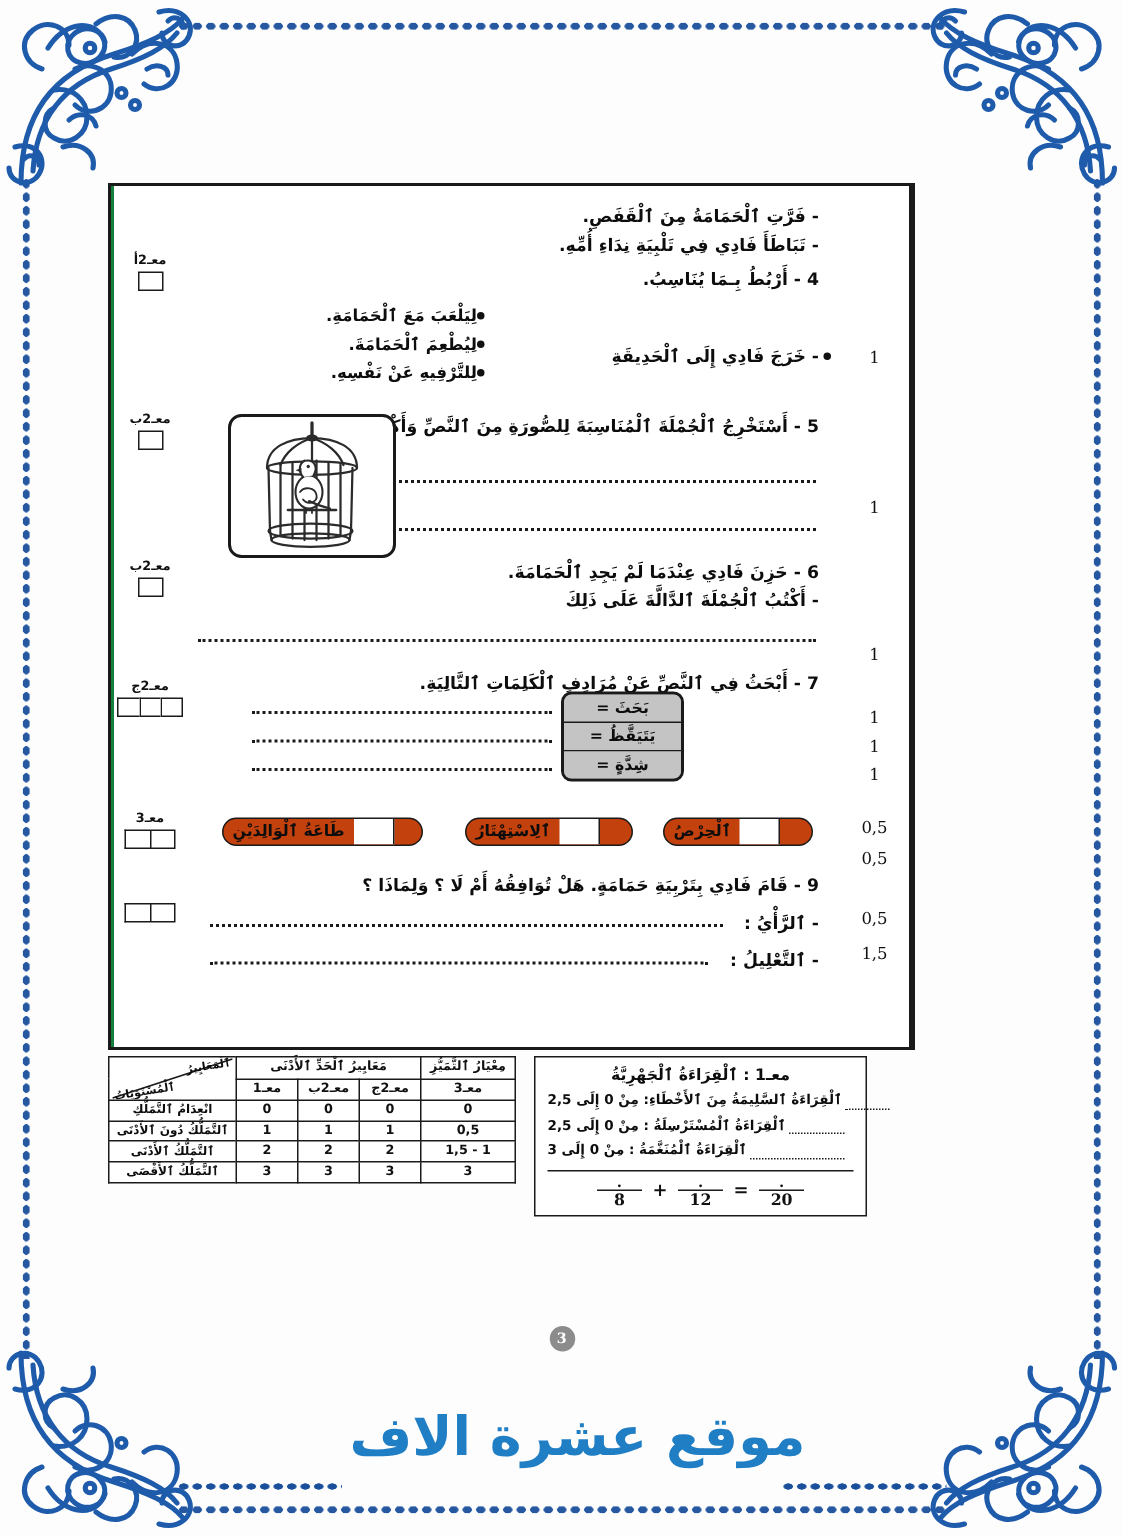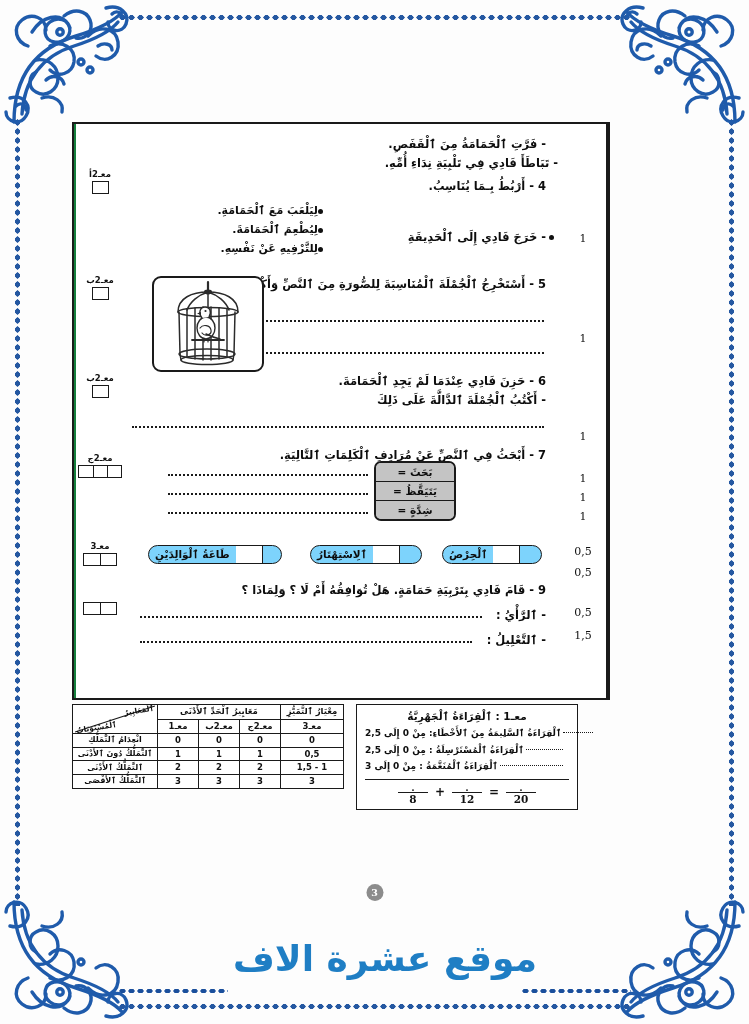--- a/index.html
+++ b/index.html
@@ -204,21 +204,21 @@
   
   .chip {
     position: absolute;
     top: 421px;
     height: 19px;
     border: 1.6px solid #1a1a1a;
     border-radius: 10px;
     display: flex;
     flex-direction: row-reverse;
     align-items: center;
-    background: #7dd3fc;
+    background: #c2410c;
     box-sizing: border-box;
     overflow: hidden;
   }
   .chip .txt {
     padding: 0 6px;
     font-size: 10.5px;
     font-weight: 700;
     line-height: 17px;
     direction: rtl;
     white-space: nowrap;
@@ -315,21 +315,21 @@
     margin-bottom: 5px;
     white-space: nowrap;
   }
   #read-card .crit-line {
     font-size: 9px;
     font-weight: 700;
     line-height: 1.5;
     margin-bottom: 3px;
     display: flex;
     flex-direction: row-reverse;
-    align-items: center;
+    align-items: flex-end;
     white-space: nowrap;
   }
   #read-card .crit-line .lead { flex: 0 0 auto; }
   #read-card .crit-line .fill {
     flex: 1 1 auto;
     border-bottom: 1.6px dotted #1a1a1a;
     margin: 0 6px 2px 2px;
     min-width: 30px;
   }
   #read-card hr {
@@ -540,21 +540,21 @@
         <span class="boxes">
           <span class="bx"></span>
           <span class="bx"></span>
         </span>
       </div>
     </div>
 
     <div id="body-col">
 
       <div class="ar line" style="right:14px; top:12px;">- فَرَّتِ ٱلْحَمَامَةُ مِنَ ٱلْقَفَصِ.</div>
-      <div class="ar line" style="right:2px; top:31px;">- تَبَاطَأَ فَادِي فِي تَلْبِيَةِ نِدَاءِ أُمِّهِ.</div>
+      <div class="ar line" style="right:14px; top:31px;">- تَبَاطَأَ فَادِي فِي تَلْبِيَةِ نِدَاءِ أُمِّهِ.</div>
 
       <div class="ar line qnum" style="right:14px; top:54px;">4 - أَرْبُطُ بِـمَا يُنَاسِبُ.</div>
       <div class="ar line" style="right:14px; top:105px;">- خَرَجَ فَادِي إِلَى ٱلْحَدِيقَةِ</div>
       <div class="bullet-dot" style="right:6px; top:111px;"></div>
 
       <div class="ar opt" style="right:230px; top:80px;">
         <span class="dot"></span><span>لِيَلْعَبَ مَعَ ٱلْحَمَامَةِ.</span>
       </div>
       <div class="ar opt" style="right:230px; top:99px;">
         <span class="dot"></span><span>لِيُطْعِمَ ٱلْحَمَامَةَ.</span>

